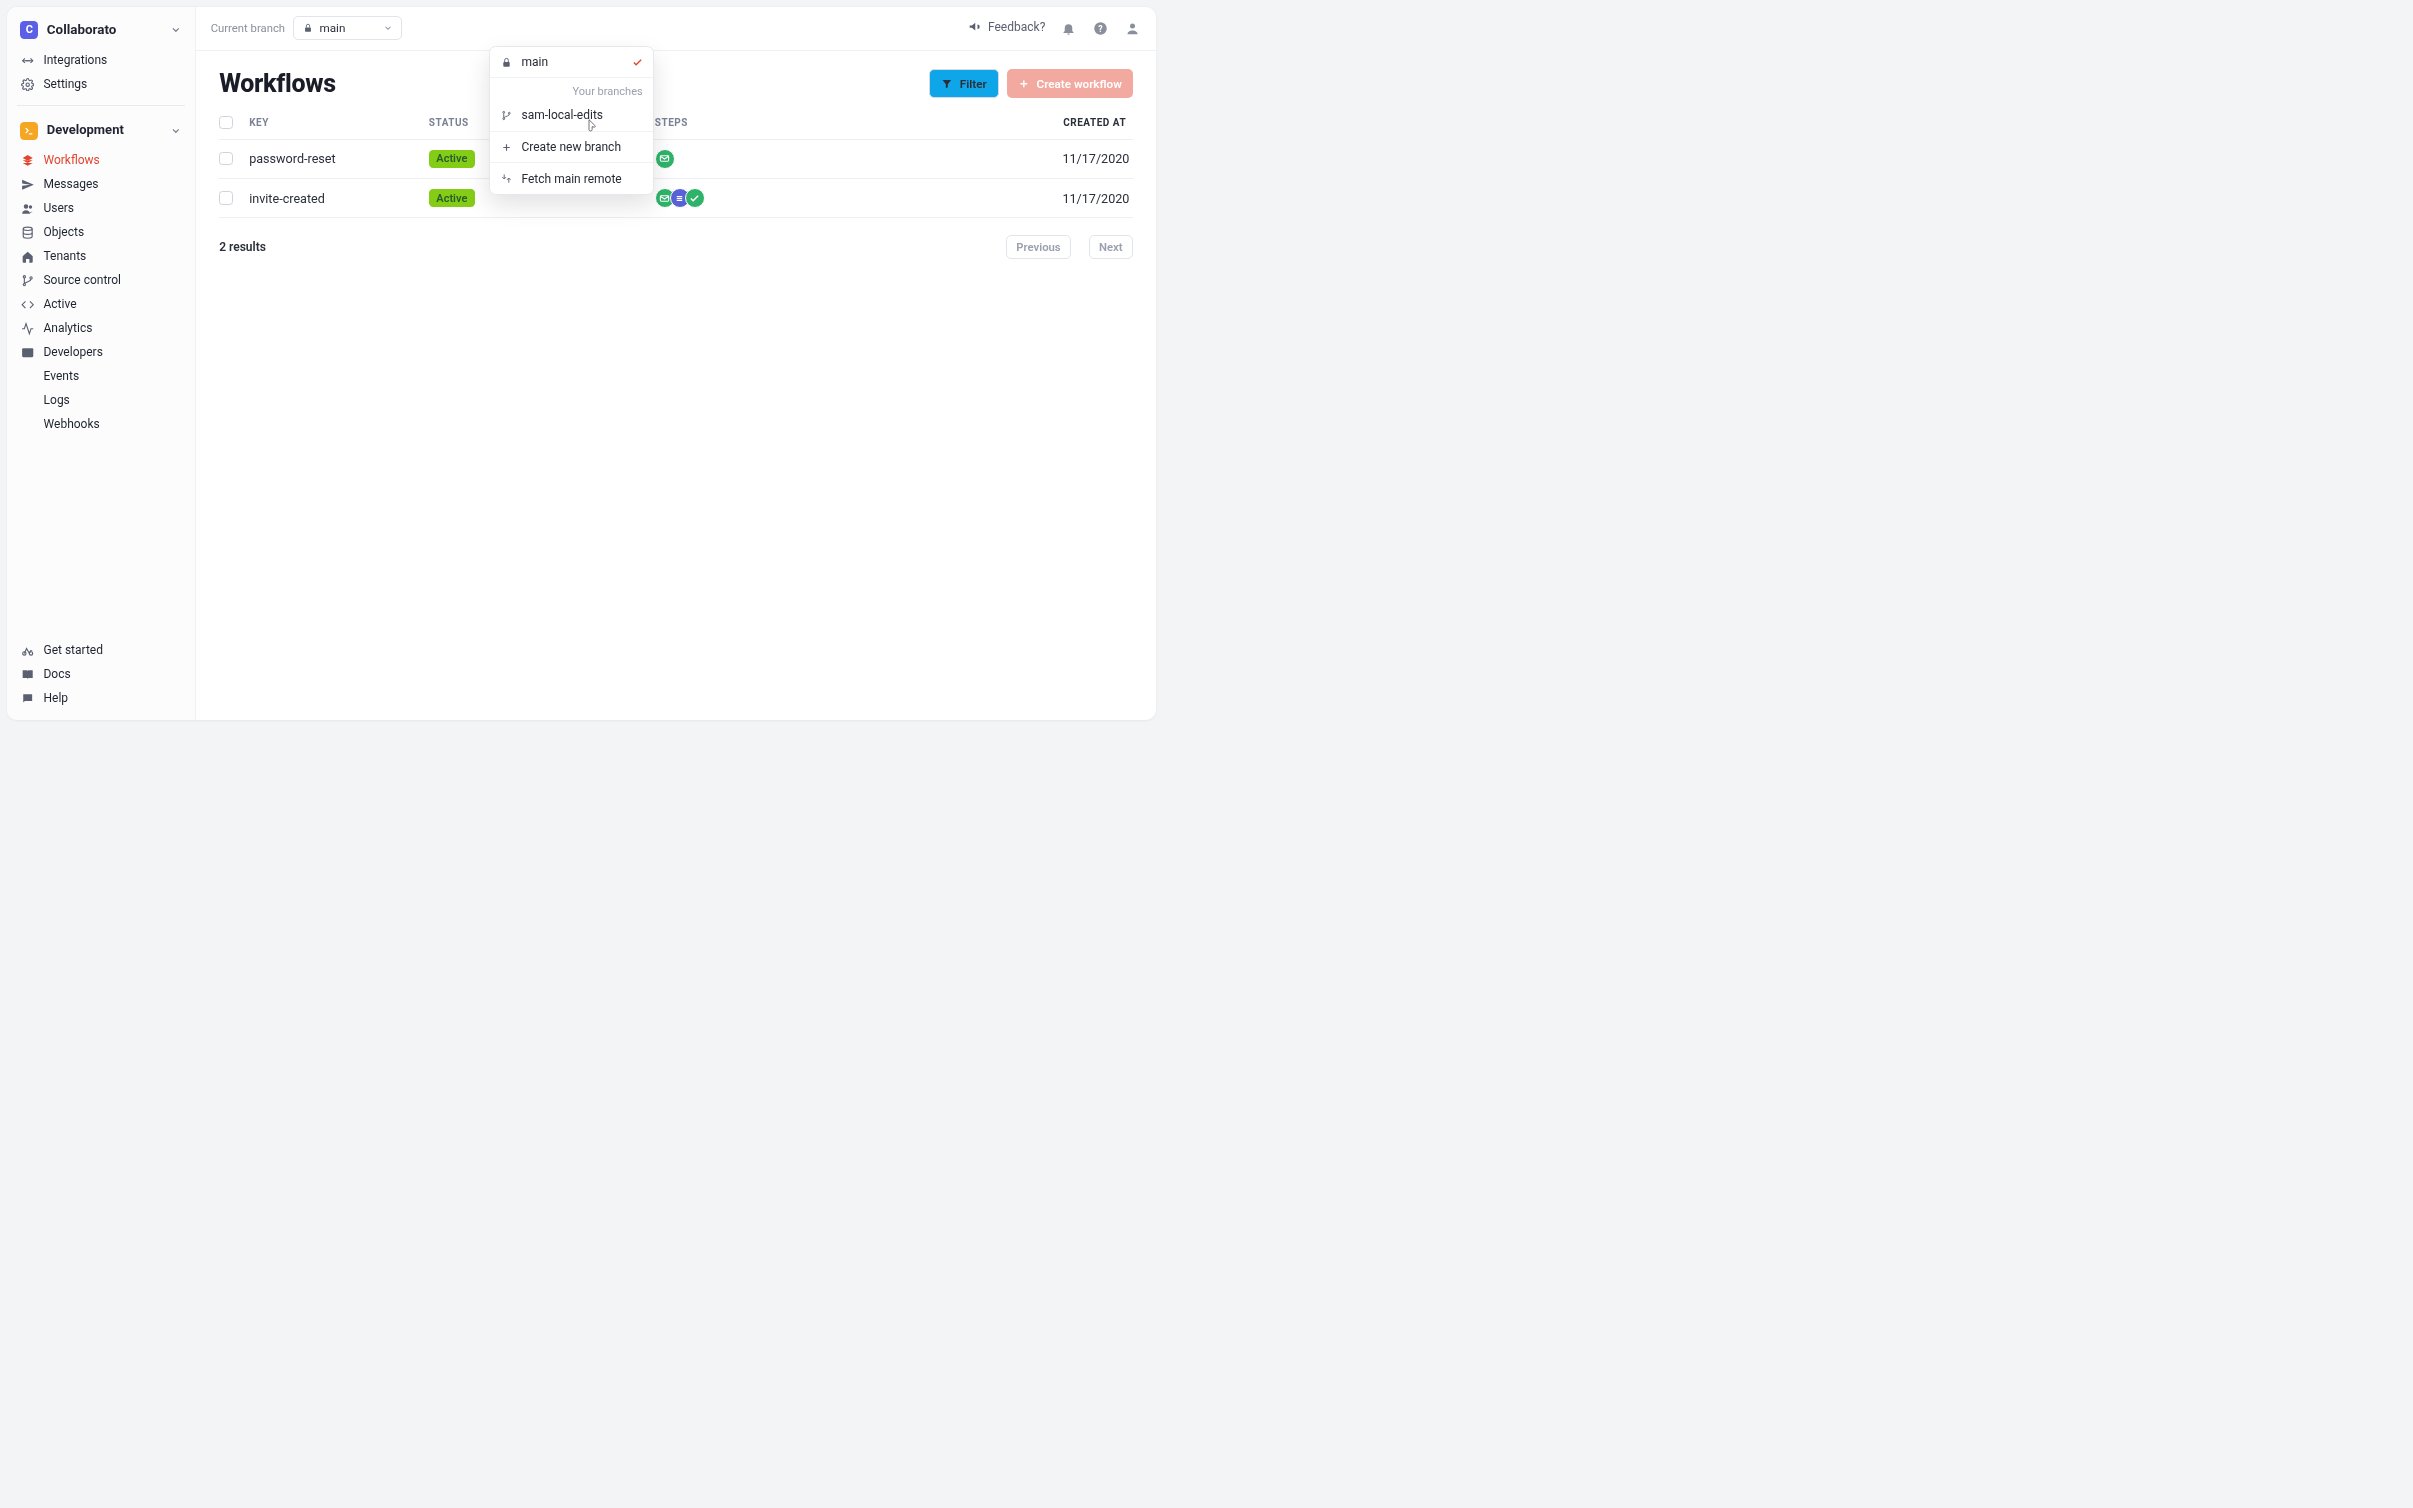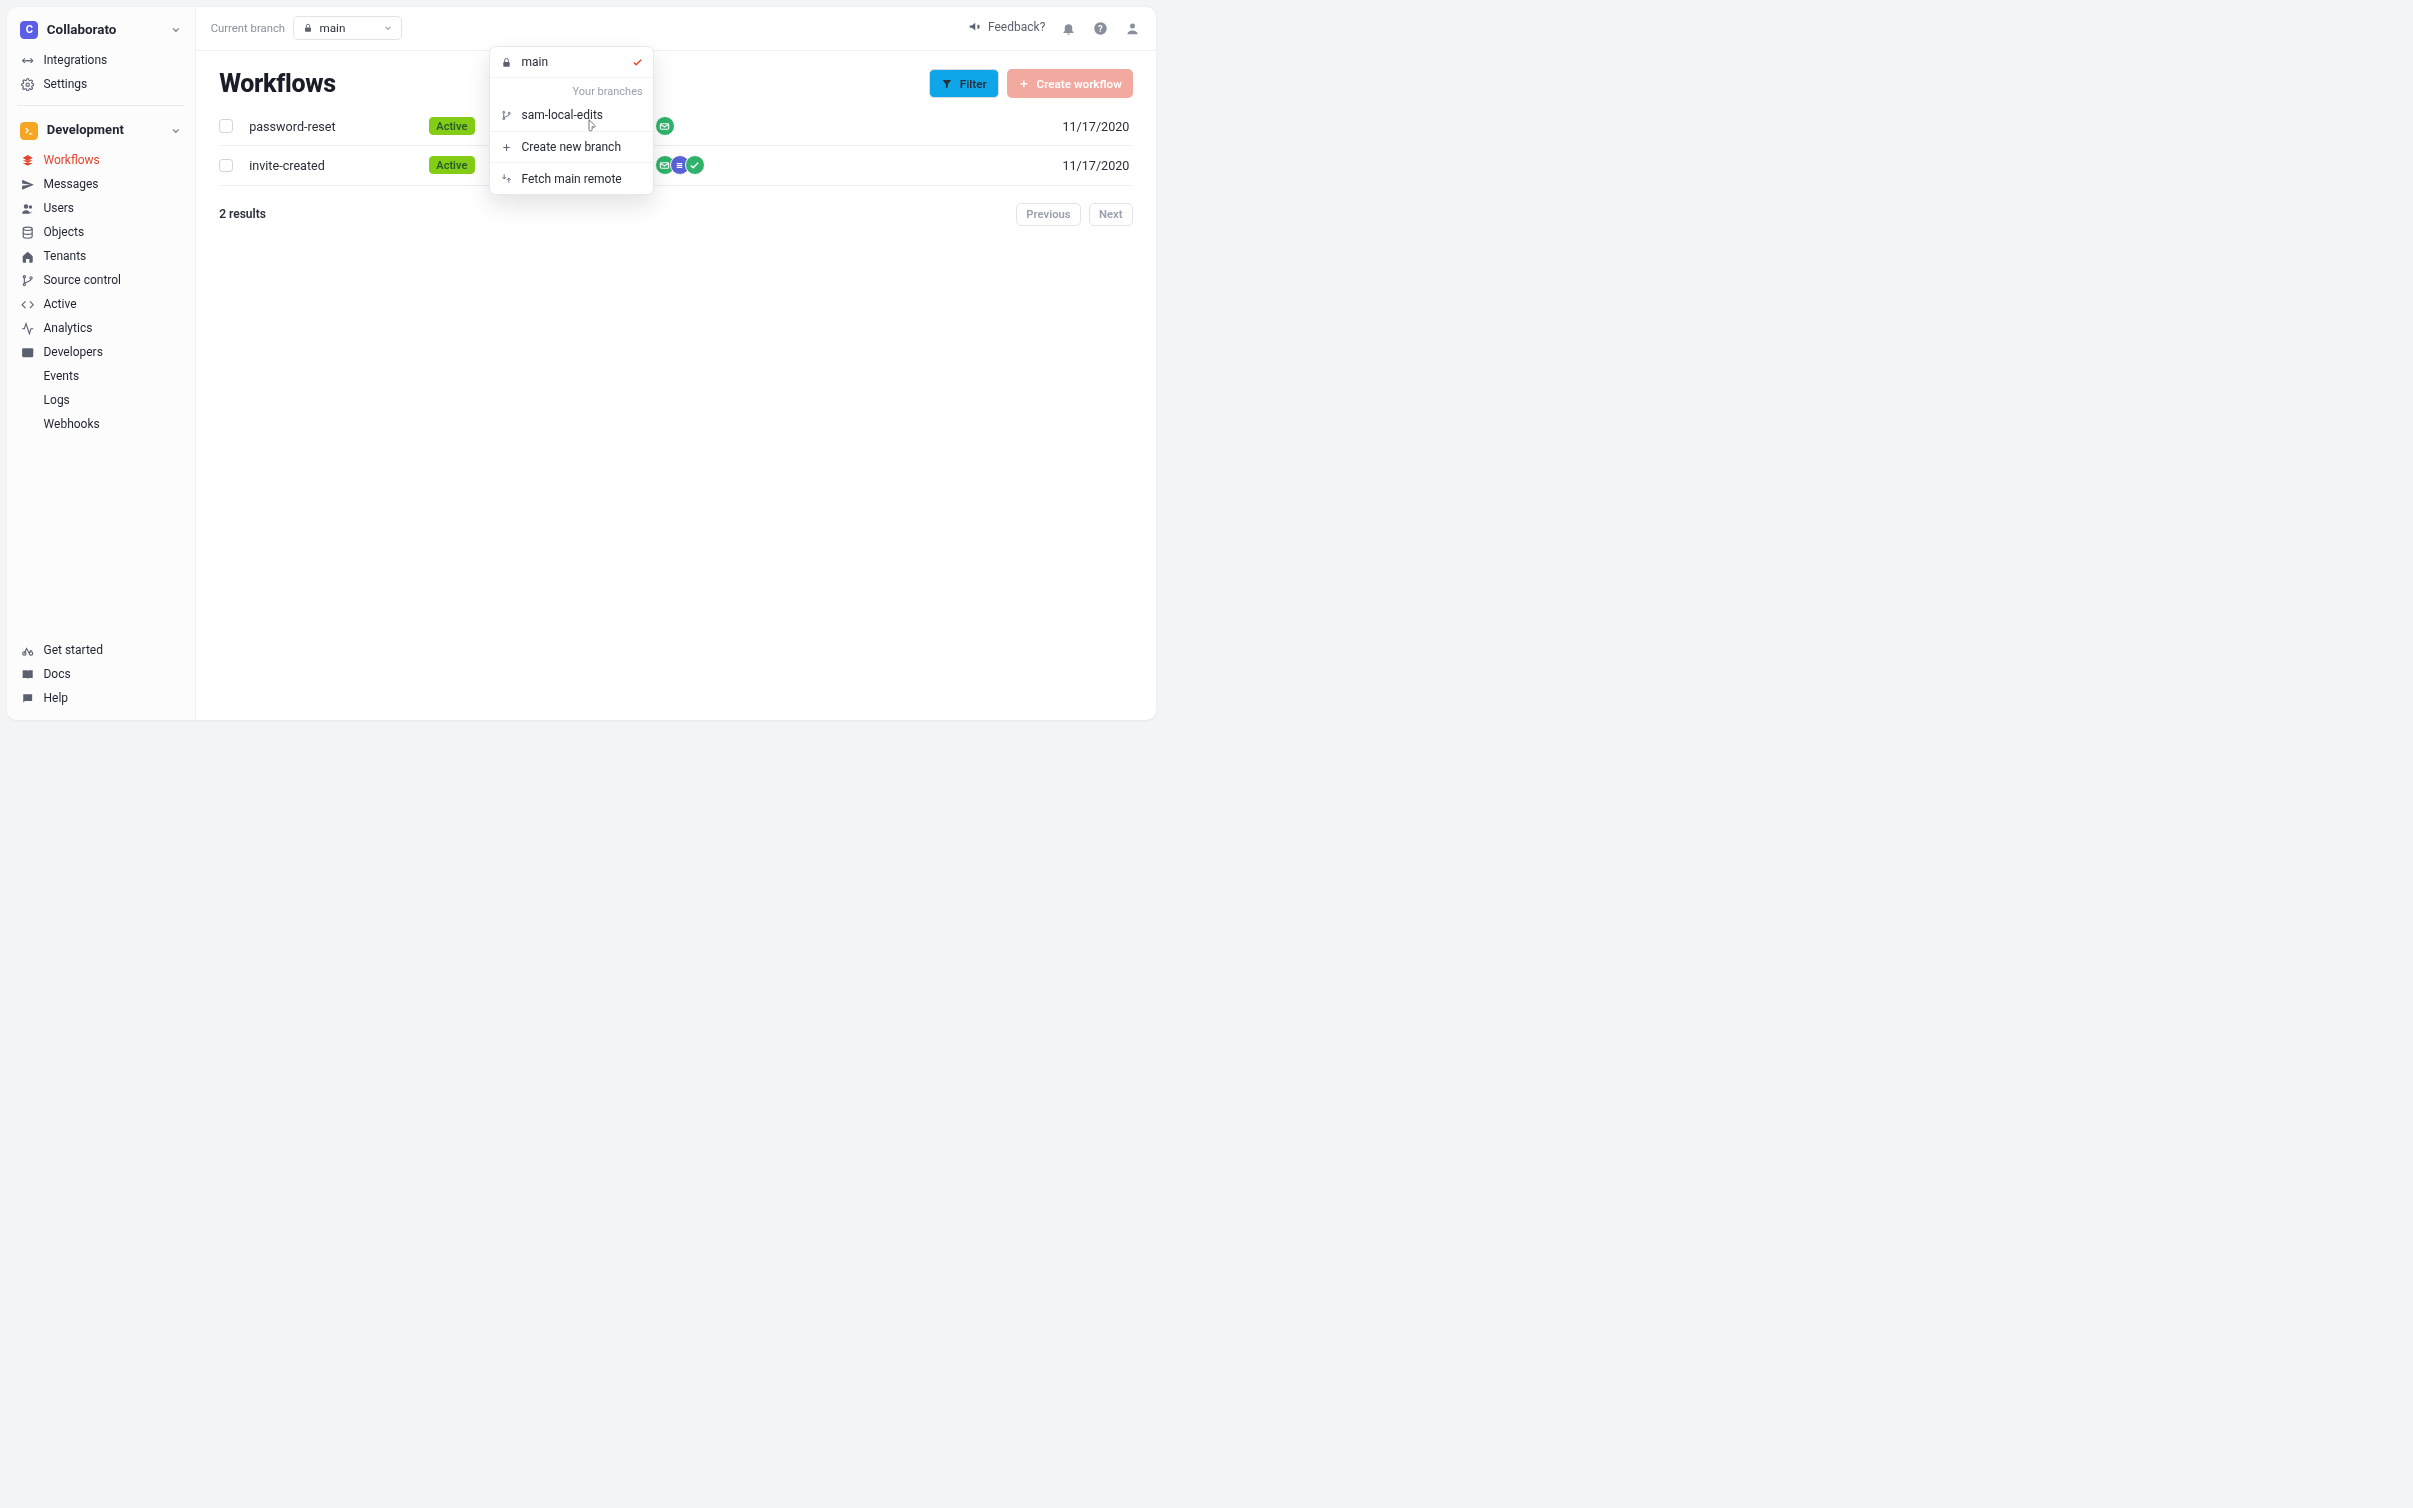--- a/index.html
+++ b/index.html
@@ -135,21 +135,21 @@
       width:20px;height:20px;border-radius:50%;
       display:flex;align-items:center;justify-content:center;
       color:#fff;margin-right:-5px;border:1.7px solid #fff;
     }
     .step.green { background:#2fb36a; }
     .step.blue { background:#5862d6; }
     .date-col { text-align:right; padding-right:3.4px; color:#2b2f3a; }
     .results-row {
       display:flex;align-items:center;margin-top:17px;font-size:12px;color:#2b2f3a;font-weight:600;
     }
-    .paginator { margin-left:auto; display:flex; gap:8px;align-items:center; }
+    .paginator { margin-left:auto; display:flex; gap:18px;align-items:center; }
     .pg-btn {
       border:0.8px solid #e1e4ea;border-radius:5px;background:#fff;
       padding:4.2px 9.2px;color:#9aa0ae;font-size:11.3px;cursor:pointer;
     }
     .main-wrap { position:relative; flex:1; display:flex; flex-direction: column;}
     svg { display:block; }
   </style>
 </head>
 <body>
 
@@ -446,20 +446,29 @@
                   <line x1="12" y1="5" x2="12" y2="19"></line>
                   <line x1="5" y1="12" x2="19" y2="12"></line>
                 </svg>
             </span>
             <span>Create workflow</span>
           </div>
         </div>
       </div>
 
       <div class="table">
+        <div class="thead">
+          <div>
+              <div class="checkbox"></div>
+            </div>
+          <div>KEY</div>
+          <div>STATUS</div>
+          <div>STEPS</div>
+          <div class="date-col">CREATED AT</div>
+        </div>
 
         <div class="trow">
           <div>
               <div class="checkbox"></div>
             </div>
           <div>password-reset</div>
           <div><span class="status-pill">Active</span></div>
           <div class="steps">
             <div class="step green">
               <svg width="11" height="11" viewBox="0 0 24 24" fill="none" stroke="currentColor" stroke-width="2.5">

